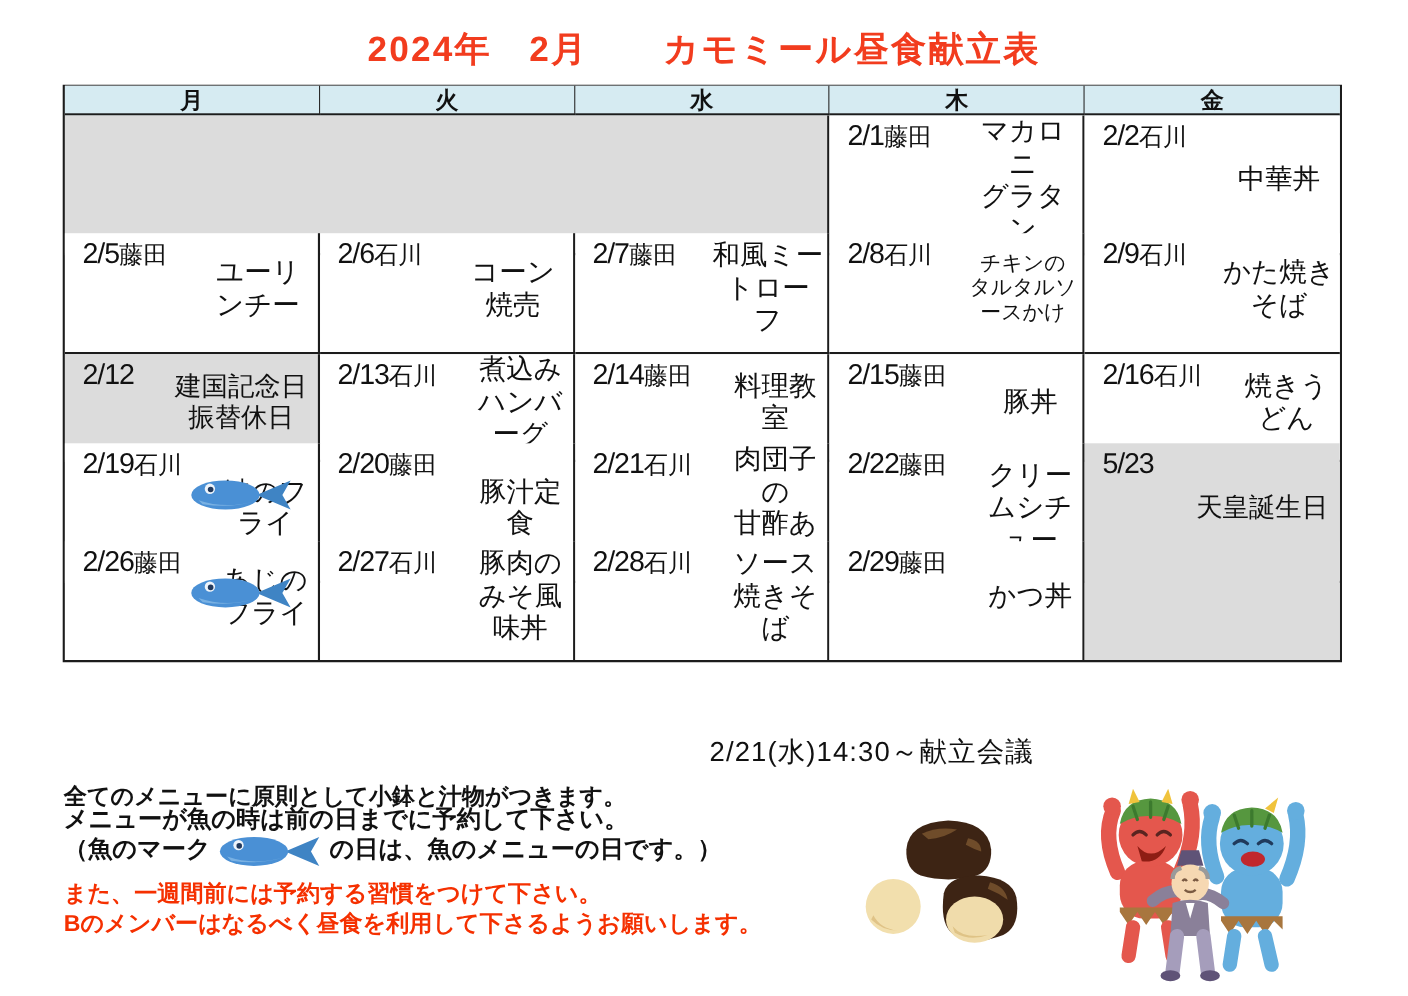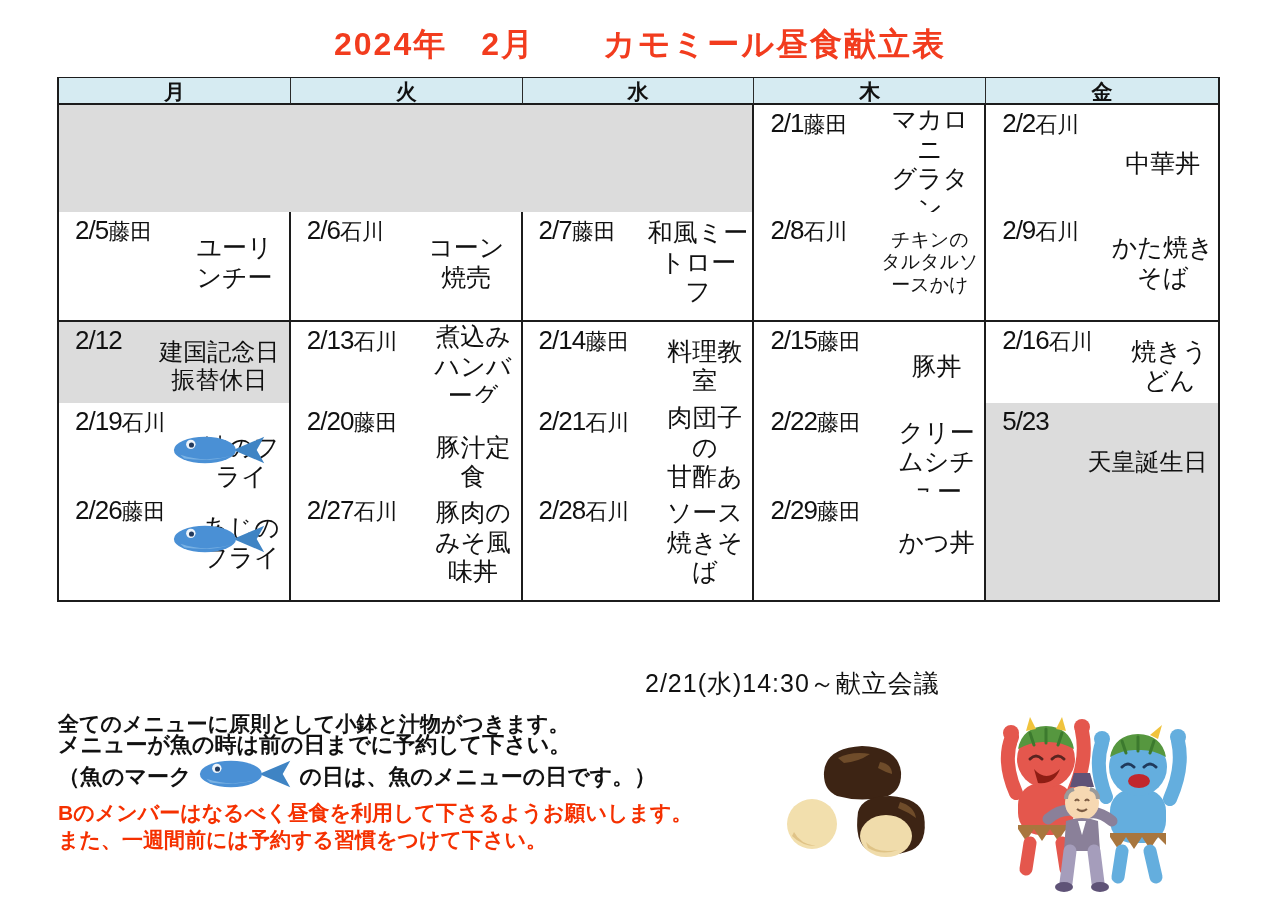--- a/index.html
+++ b/index.html
@@ -43,21 +43,21 @@
     text-align:center;font-size:25px;line-height:1.18;white-space:pre-line;
     padding:0 4px 7px 4px;
   }
   .cell.small .menu{font-size:19px;}
   .cell.holiday .menu{font-size:24px;}
   .cell-fish{position:absolute;left:112px;top:31px;width:98px;height:32px;}
   
   .note1{position:absolute;left:58px;top:671px;font-size:21px;font-weight:bold;margin-top:39px;}
   .meeting{position:absolute;left:645px;top:667px;font-size:25px;font-weight:normal;letter-spacing:1px;}
   .note2{position:absolute;left:58px;top:732px;font-size:22px;font-weight:bold;line-height:26px;}
-  .note2 .fishline{display:flex;align-items:flex-end;}
+  .note2 .fishline{display:flex;align-items:center;font-family:Liberation Mono, monospace;}
   .note2 svg{width:104px;height:32px;margin:0 2px;}
   .rednote{position:absolute;left:58px;top:799px;font-size:21px;font-weight:bold;line-height:27px;}
   
   .choco{position:absolute;left:782px;top:738px;width:160px;height:128px;}
   .oni{position:absolute;left:978px;top:701px;width:218px;height:198px;}
 </style>
 </head>
 <body>
 
 <div class="page">
@@ -271,22 +271,22 @@
         <ellipse cx="34" cy="17" rx="33" ry="14" fill="#4a90d5"></ellipse>
         <path d="M8 22 Q34 31 62 23 Q40 30 12 26 Z" fill="#85b9e6" opacity="0.8"></path>
         <circle cx="19" cy="11" r="5" fill="#eef4fa"></circle>
         <circle cx="19.7" cy="11.7" r="2.7" fill="#22395c"></circle>
       </svg>
       <span>の日は、魚のメニューの日です。）</span>
     </div>
   </div>
 
   <div class="rednote" style="color:#f53000">
+    <div>また、一週間前には予約する習慣をつけて下さい。</div>
     <div>Bのメンバーはなるべく昼食を利用して下さるようお願いします。</div>
-    <div>また、一週間前には予約する習慣をつけて下さい。</div>
   </div>
 
   <svg class="choco" viewBox="0 0 160 128">
     <path d="M42 34 Q44 10 80 8 Q116 9 119 34 Q120 52 106 58 Q80 65 55 58 Q41 52 42 34 Z" fill="#3d2414"></path>
     <path d="M56 20 Q70 13 88 16 Q76 24 62 25 Z" fill="#6f4c2a"></path>
     <path d="M98 24 Q110 26 110 36 Q103 34 96 30 Z" fill="#6f4c2a"></path>
     <circle cx="30" cy="86" r="25" fill="#f2dfad"></circle>
     <path d="M12 94 Q18 106 34 108 Q20 108 10 98 Z" fill="#e0c387"></path>
     <path d="M76 74 Q80 58 108 58 Q138 60 142 78 Q146 104 130 112 Q104 122 86 112 Q72 104 76 74 Z" fill="#3d2414"></path>
     <path d="M118 64 Q132 68 134 80 Q126 74 116 70 Z" fill="#6f4c2a"></path>

